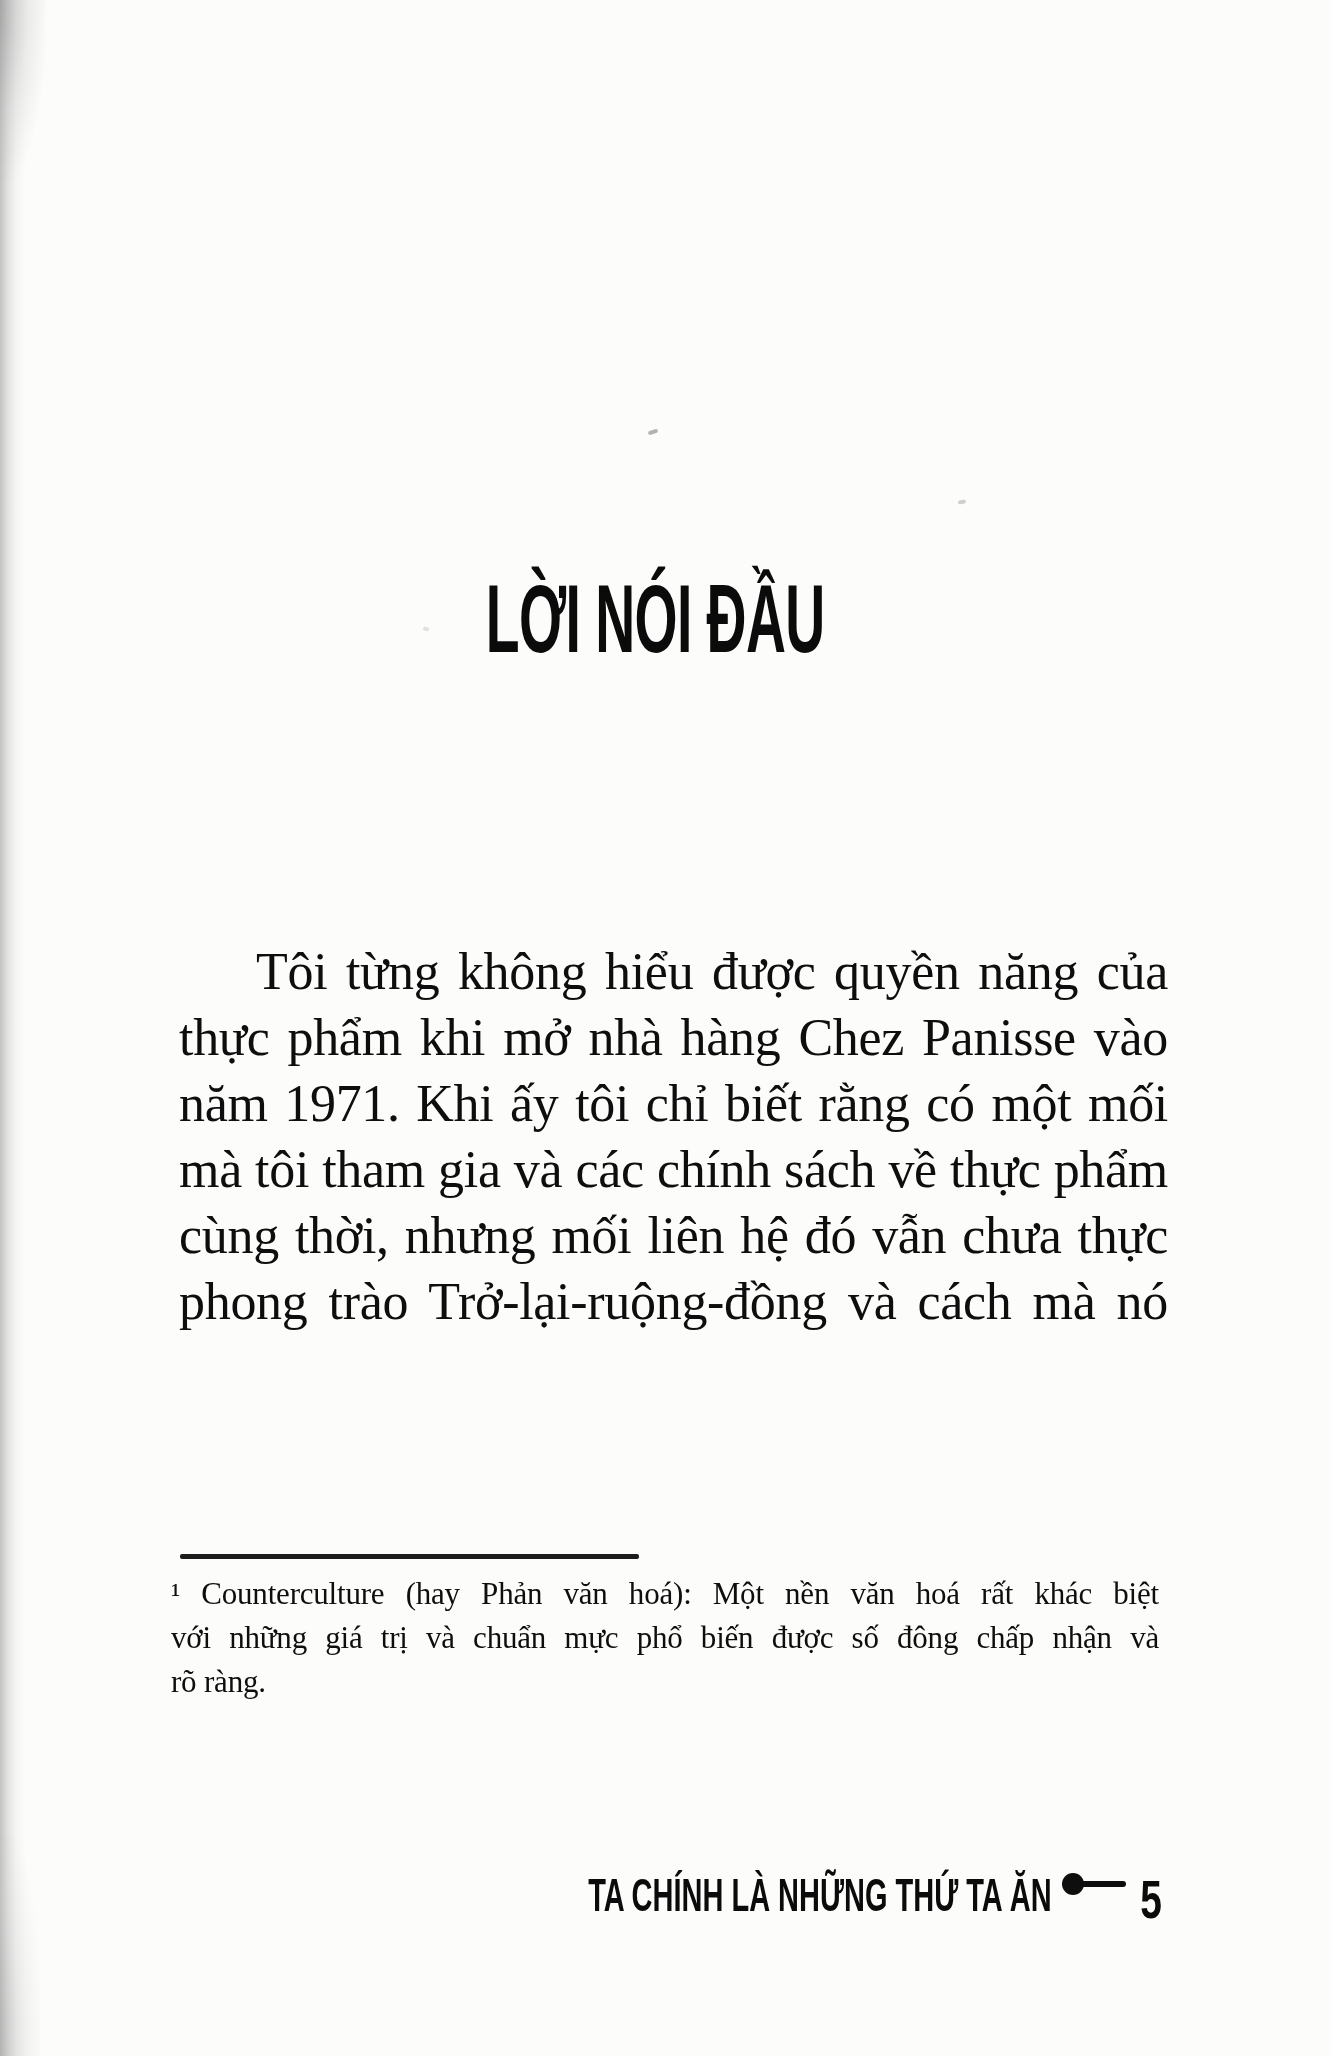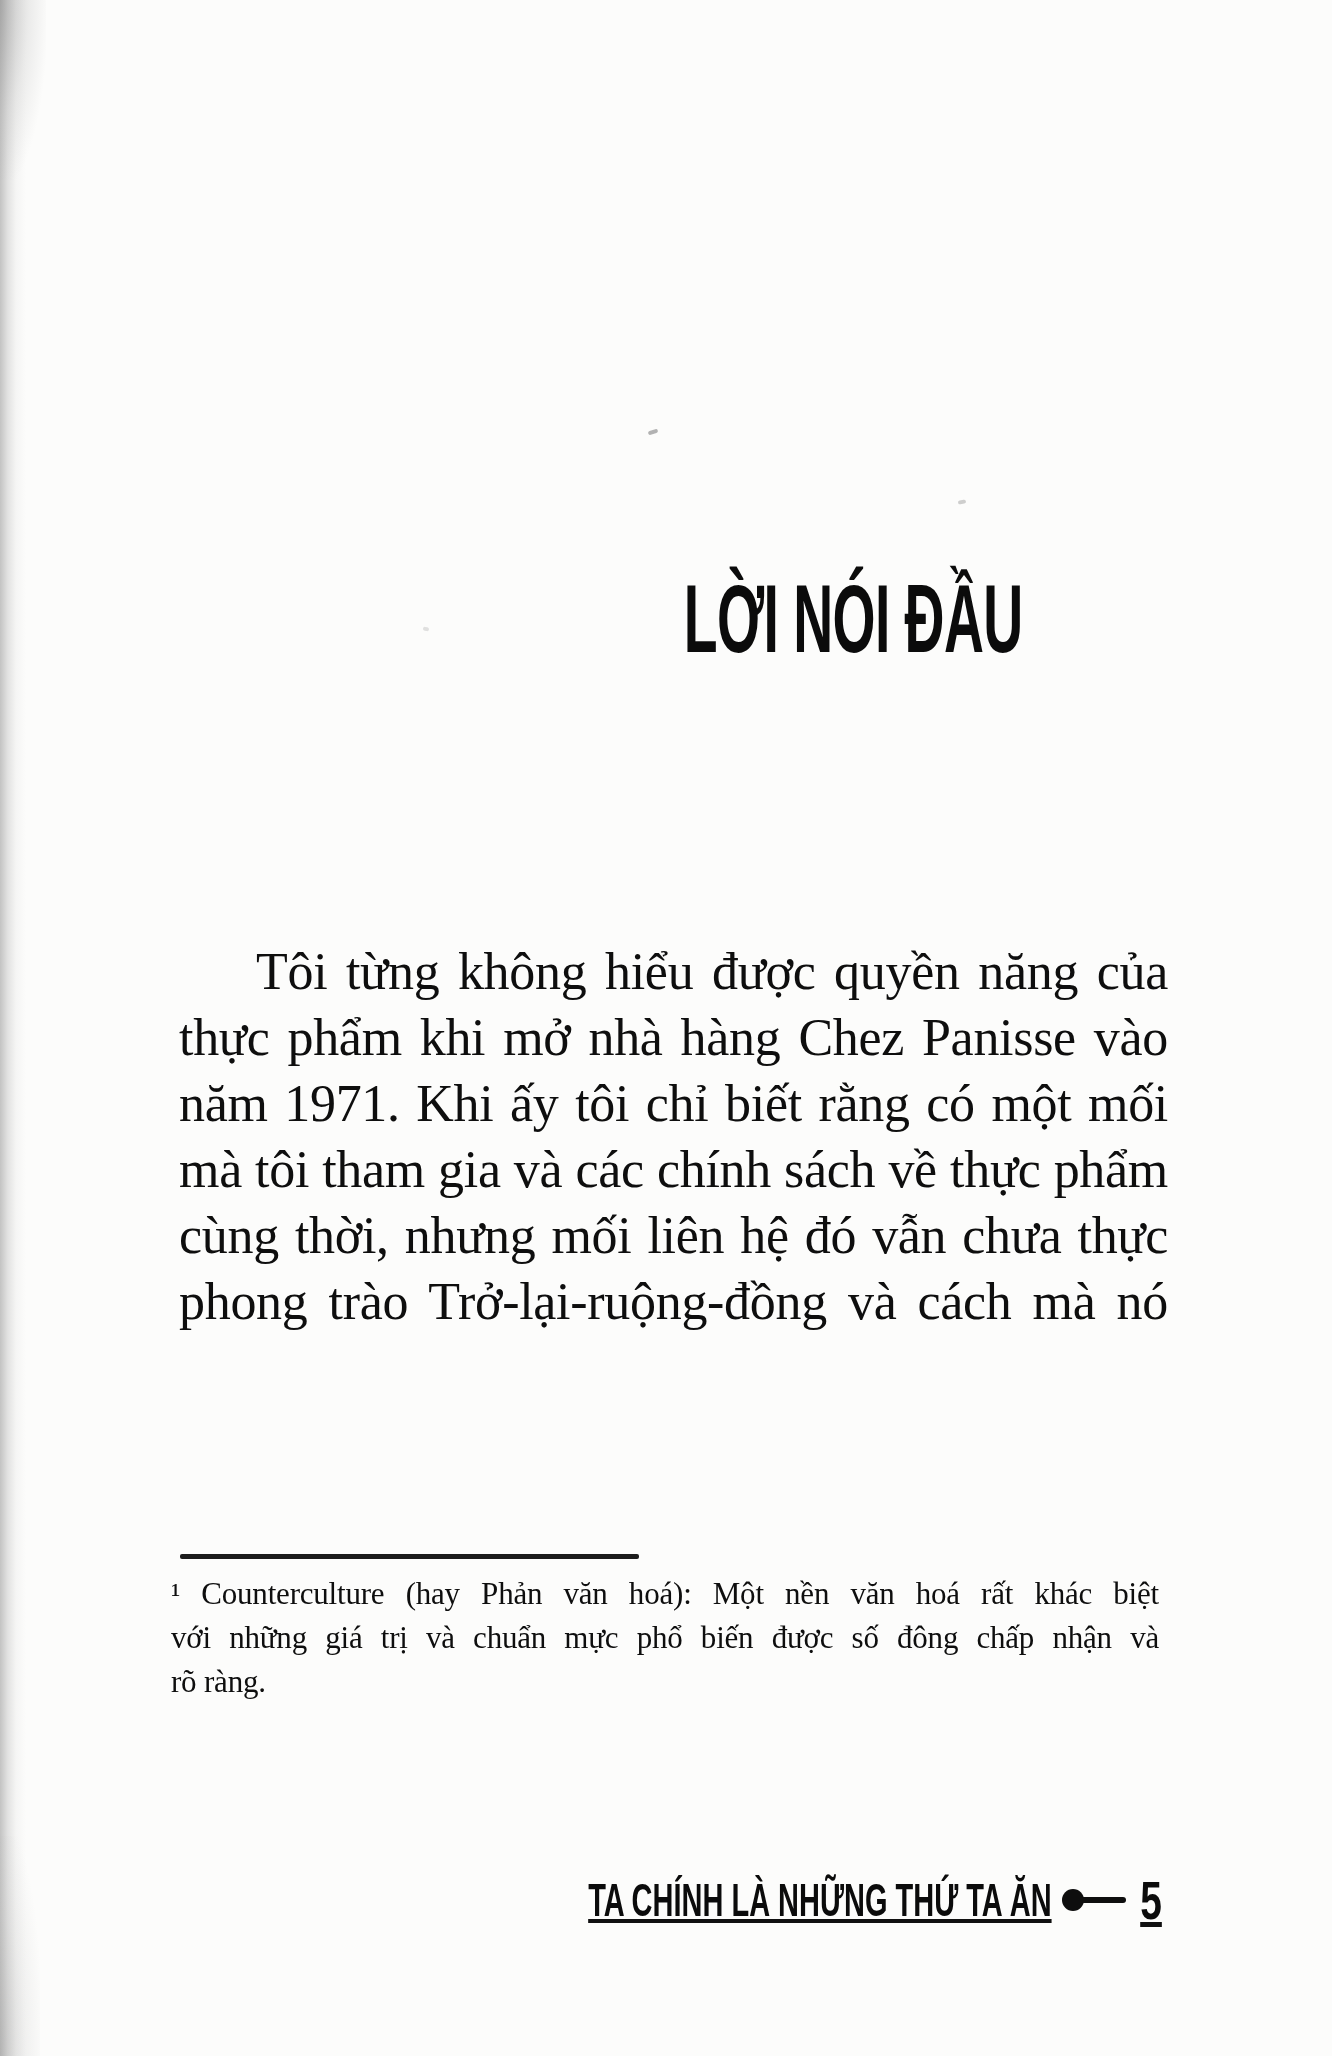--- a/index.html
+++ b/index.html
@@ -49,21 +49,21 @@
       rgba(255,255,255,0) 78%);
   }
 
   
   .title {
     position: absolute;
     top: 570px;
     left: 179px;
     width: 989px;
     margin: 0;
-    text-align: right;
+    text-align: center;
     font-family: "Liberation Sans", sans-serif;
     font-weight: 700;
     font-size: 97px;
     line-height: 1;
     color: #0b0b0b;
     white-space: nowrap;
   }
   .title .squeeze {
     display: inline-block;
     transform: scaleX(0.57);
@@ -123,23 +123,22 @@
   }
   .fline.last { text-align-last: left; }
 
   
   .footer {
     position: absolute;
     top: 1872px;
     right: 166px;
     height: 56px;
     display: flex;
-    align-items: center;
+    align-items: flex-start;
     gap: 10px;
-    text-decoration: underline;
   }
   .running-title {
     font-family: "Liberation Sans", sans-serif;
     font-weight: 700;
     font-size: 46px;
     line-height: 1;
     color: #0b0b0b;
     white-space: nowrap;
     display: inline-block;
     transform: scaleX(0.63);

